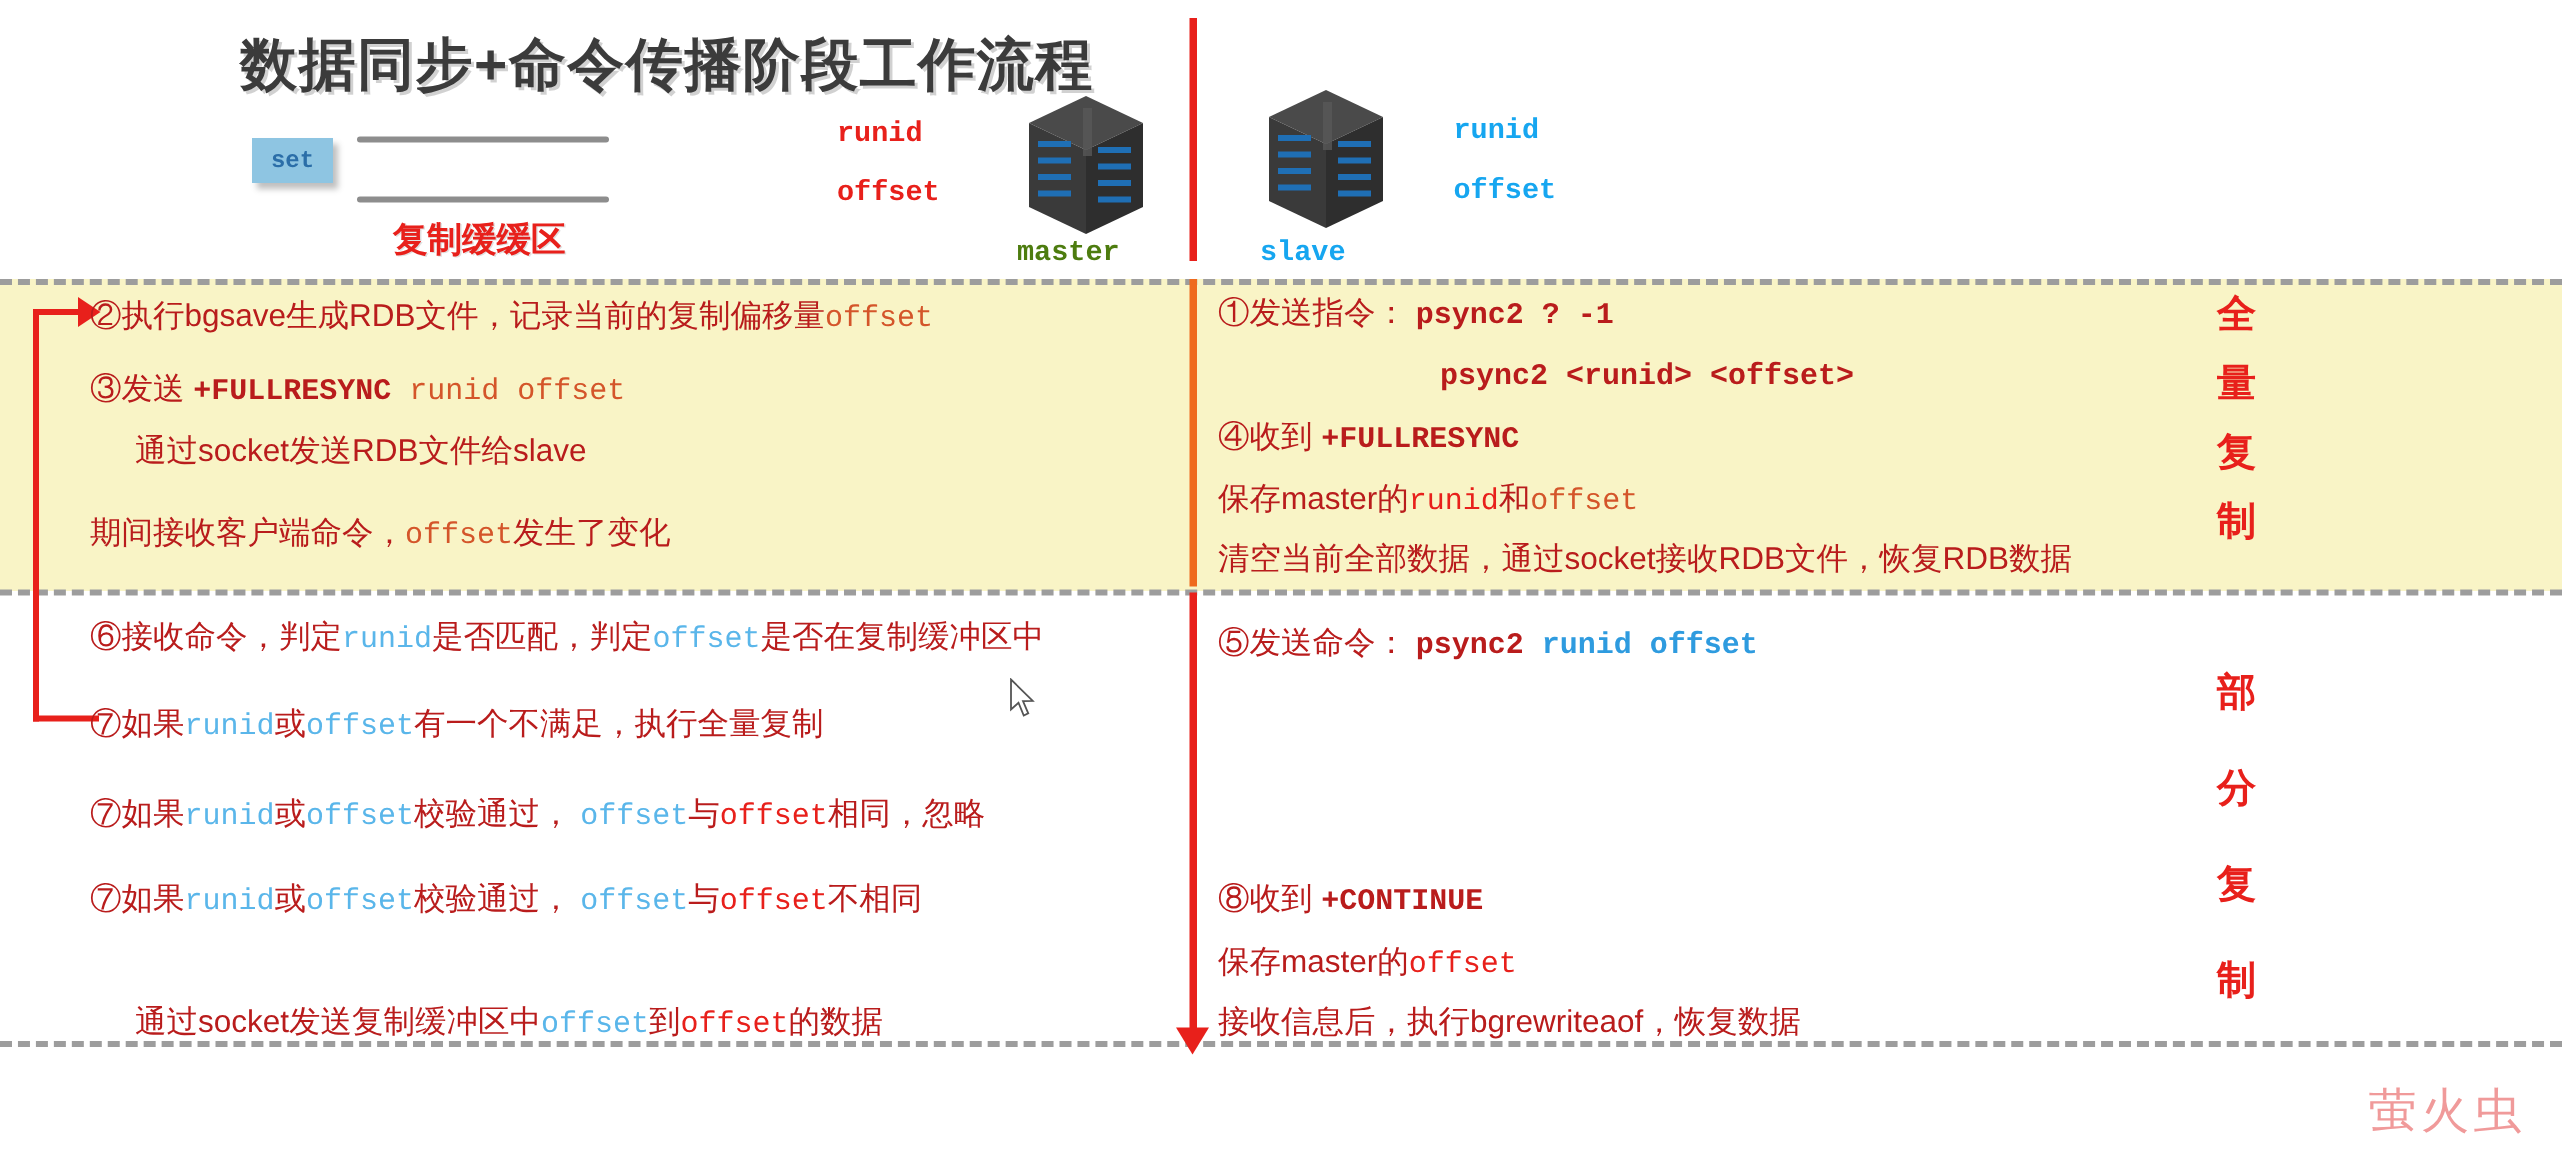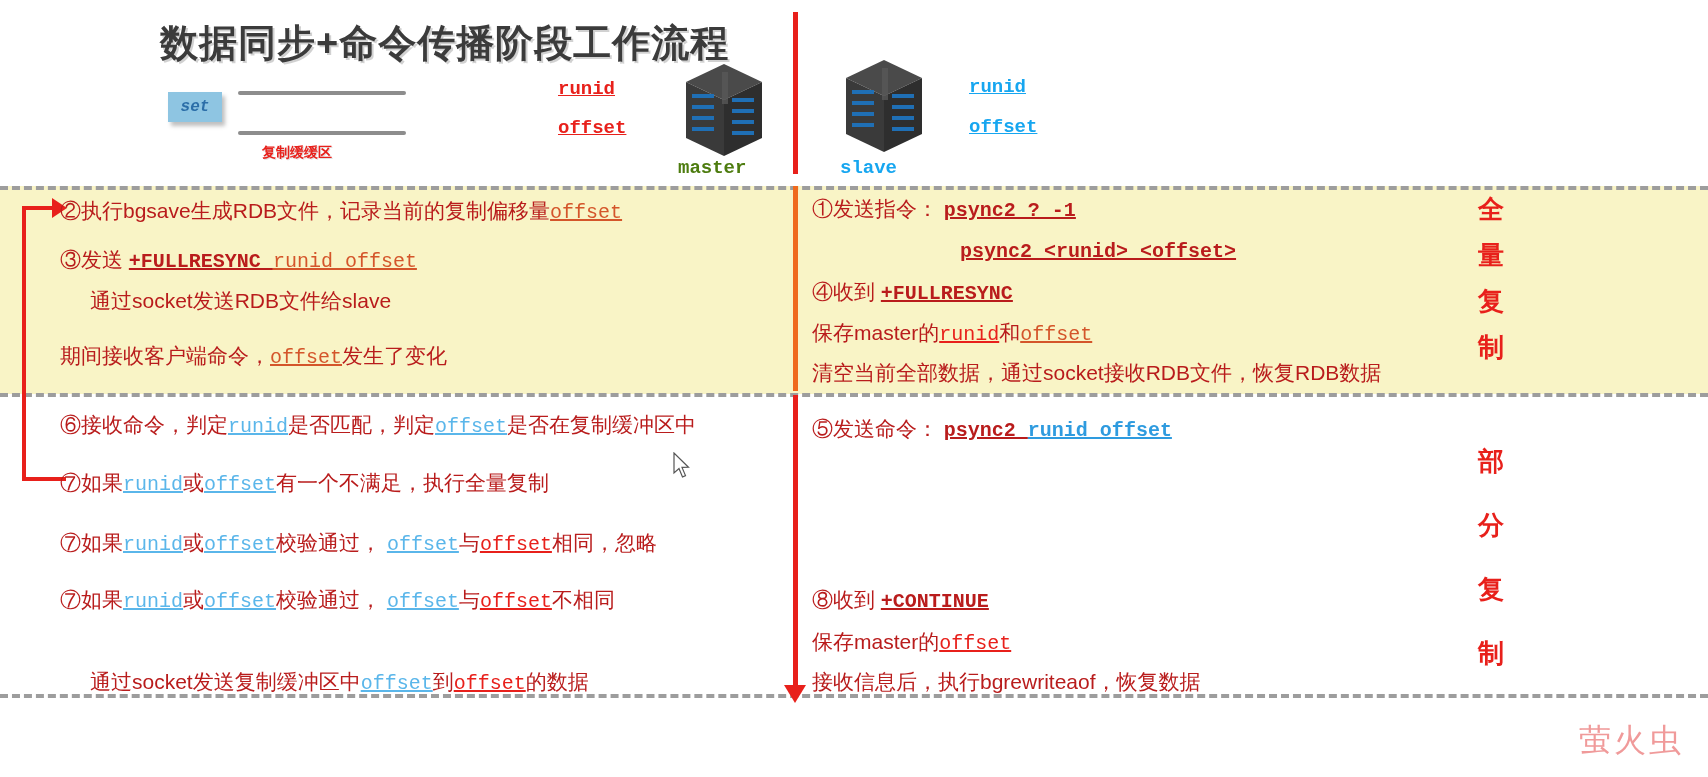--- a/index.html
+++ b/index.html
@@ -12,21 +12,21 @@
     overflow: hidden;
     position: relative;
   }
   .canvas {
     position: relative;
     width: 1708px; height: 777px;
     background: #ffffff;
   }
 
   
-  .mono { font-family: "Liberation Mono", "DejaVu Sans Mono", monospace; text-decoration: underline; }
+  .mono { font-family: "Liberation Mono", "DejaVu Sans Mono", monospace; }
   .red    { color: #e8201b; }
   .orange { color: #d4552a; }
   .blue   { color: #2e9bdf; }
   .ltblue { color: #5ab6ea; }
   .dark   { color: #b91c1c; }
   .b { font-weight: bold; }
 
   
   .header {
     position: absolute; left: 0; top: 0;
@@ -42,41 +42,41 @@
     color: #3b3b3b;
     text-shadow: 2px 2px 0 rgba(0,0,0,0.18);
     white-space: nowrap;
   }
   .set-chip {
     position: absolute;
     left: 168px; top: 92px;
     width: 54px; height: 30px;
     background: #8ec5e2;
     box-shadow: 3px 4px 4px rgba(0,0,0,0.25);
-    display: flex; align-items: center; justify-content: center; font-style: italic;
+    display: flex; align-items: center; justify-content: center;
   }
   .set-chip span {
     font-family: "Liberation Mono", monospace;
     font-size: 16px; font-weight: bold;
     color: #2b6ea8;
   }
   .buf-line {
     position: absolute;
     background: #8d8d8d;
     height: 4px;
     border-radius: 2px;
   }
   .buf-line.l1 { left: 238px; top: 91px;  width: 168px; }
   .buf-line.l2 { left: 238px; top: 131px; width: 168px; }
   .buf-label {
     position: absolute;
     left: 262px; top: 144px;
     font-family: "Liberation Sans", sans-serif;
     font-weight: bold;
-    font-size: 14px;
+    font-size: 23px;
     color: #e8201b;
     text-shadow: 1px 1px 0 rgba(0,0,0,0.12);
     white-space: nowrap;
   }
 
   .kv {
     position: absolute;
     font-family: "Liberation Mono", monospace;
     font-weight: bold;
     font-size: 19px;

